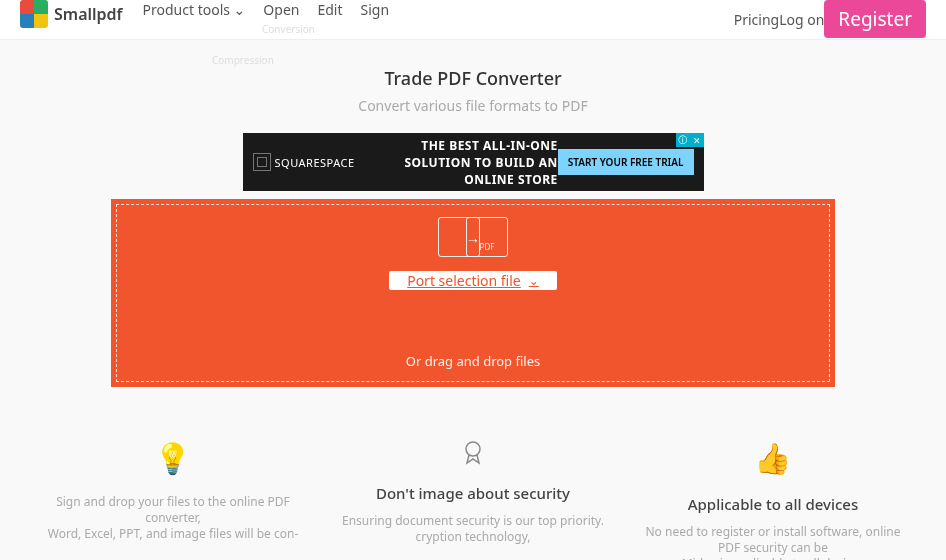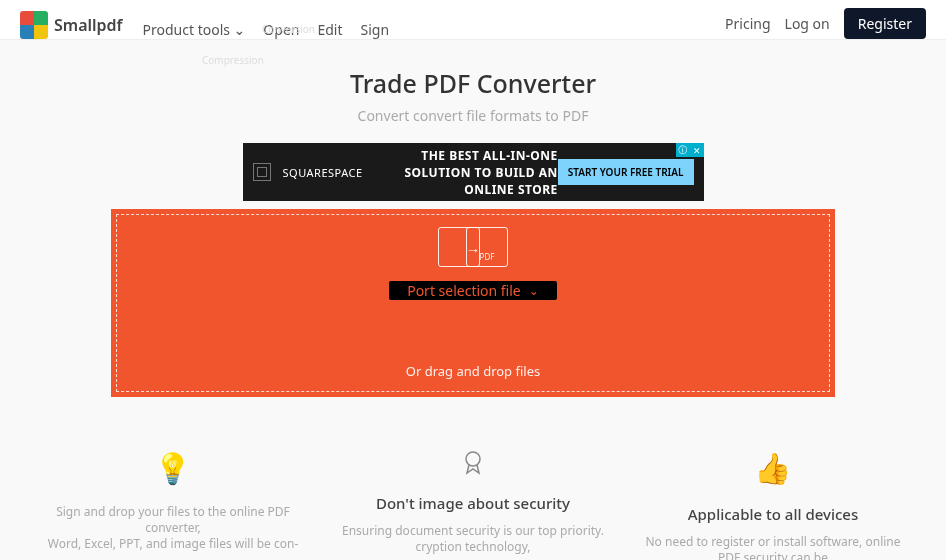--- a/index.html
+++ b/index.html
@@ -1,60 +1,60 @@
 <!DOCTYPE html>
 <html><head>
 <meta charset="utf-8">
 <style>
 * { margin: 0; padding: 0; box-sizing: border-box; font-family: system-ui, -apple-system, Helvetica, Arial, sans-serif; }
 body { width: 946px; height: 560px; background: #f9f9f9; overflow: hidden; }
 
 
-.header { display: flex; align-items: flex-end; height: 40px; background: #fff; border-bottom: 1px solid #eee; padding: 0 20px; }
+.header { display: flex; align-items: flex-start; height: 40px; background: #fff; border-bottom: 1px solid #eee; padding: 0 20px; }
 .logo { display: flex; align-items: center; margin-right: 20px; }
 .logo-sq { width: 28px; height: 28px; margin-right: 6px; display: grid; grid-template-columns: 1fr 1fr; grid-template-rows: 1fr 1fr; border-radius: 3px; overflow: hidden; }
 .logo-sq span:nth-child(1){ background:#e74c3c;}
 .logo-sq span:nth-child(2){ background:#27ae60;}
 .logo-sq span:nth-child(3){ background:#2980b9;}
 .logo-sq span:nth-child(4){ background:#f1c40f;}
 .logo-text { font-weight: 600; font-size: 16px; color:#444; }
 .nav-left { display: flex; gap: 18px; align-items: center; }
 .nav-item { font-size: 14px; color:#555; cursor:pointer; }
 .nav-item.tools::after { content:" ⌄"; }
-.nav-right { margin-left: auto; display:flex; gap:14px; align-items:center;margin-top:8px; }
-.register { background:#0f172a; color:#fff; padding:6px 14px; border-radius:4px; font-size:14px; cursor:pointer; }
+.nav-right { margin-left: auto; display:flex; align-items:center; }
+.register { background:#ec4899; color:#fff; padding:6px 14px; border-radius:4px; font-size:19px; cursor:pointer; }
 
 
-.wm1 { position:absolute; left:202px; top:53px; font-size:10px; color:#ddd; }
+.wm1 { position:absolute; left:212px; top:53px; font-size:10px; color:#ddd; }
 .wm2 { position:absolute; left:262px; top:22px; font-size:10px; color:#ddd; }
 
 
 .hero { text-align:center; padding-top: 26px; }
-.hero h1 { font-size:25px; font-weight:500; color:#333; margin-bottom:6px; }
+.hero h1 { font-size:18px; font-weight:500; color:#333; margin-bottom:6px; }
 .hero p { font-size:14px; color:#aaa; }
 
 
 .ad { width:461px; height:58px; margin:18px auto 6px; background:#1a1a1a; display:flex; align-items:center; padding:0 10px; position:relative; }
 .ad-choice { position:absolute; top:0; right:0; width:28px; height:14px; background:#00aecd; display:flex; align-items:center; justify-content:space-around; font-size:9px; color:#fff; }
-.ad-sq { display:flex; align-items:center; gap:12px; color:#fff; font-size:11px; letter-spacing:0.5px;}
+.ad-sq { display:flex; align-items:center; gap:4px; color:#fff; font-size:11px; letter-spacing:0.5px;}
 .ad-sq-logo { width:18px; height:18px; border:1px solid rgba(255,255,255,.4); position:relative;}
 .ad-sq-logo::after{content:"";position:absolute;inset:3px;border:1px solid rgba(255,255,255,.4);}
 .ad-mid { flex:1; text-align:right; color:#fff; font-size:12px; font-weight:700; letter-spacing:.5px;}
 .ad-btn { background:#7dd3fc; color:#000; font-size:10px; font-weight:600; padding:6px 10px;}
 
 
 .drop-wrap { width:724px; margin:8px auto 0; padding:5px; background:#f0552d; }
 .drop-inner { border:1px dashed rgba(255,255,255,.8); height:178px; display:flex; flex-direction:column; align-items:center; justify-content:center; gap:14px;}
 .file-icons { position:relative; width:70px; height:40px; }
 .fpg { position:absolute; width:42px; height:40px; border:1px solid rgba(255,255,255,.9); border-radius:3px; display:flex; align-items:flex-end; justify-content:center; padding-bottom:4px; font-size:4px; color:rgba(255,255,255,.9);}
 .fpg.a{left:0;}
 .fpg.b{right:0;}
 .fpg.b::after{content:"PDF"; font-size:8px; position:absolute; }
 .arr { position:absolute; left:50%; top:50%; transform:translate(-50%,-50%); color:#fff; font-size:14px;}
-.select-btn { background:#000000; color:#f0552d; padding:0 18px; border-radius:2px; font-size:14px; cursor:pointer; display:flex; align-items:center; gap:8px;}
+.select-btn { background:#ffffff; color:#f0552d; padding:0 18px; border-radius:2px; font-size:14px; cursor:pointer; display:flex; align-items:center; gap:8px;text-decoration:underline;}
 .select-btn::after{content:"⌄"; font-size:12px;}
 .ordrag { color:#fff; font-size:13px; opacity:.9;margin-top:48px; }
 
 
 .features { display:flex; padding: 50px 0 0 0; justify-content:center; }
 .feature { flex:1; max-width:300px; padding:0 18px; text-align:center; }
 .feature svg, .feature .ic { display:block; margin:0 auto 16px; color:#888; font-size:30px;}
 .feature h3 { font-size:15px; font-weight:500; color:#444; margin-bottom:10px;}
 .feature.right { text-align:center; }
 .feature .row { font-size:12px; color:#aaa; line-height:16px; display:block;}
@@ -84,21 +84,21 @@
     <div class="nav-item">Log on</div>
     <div class="register">Register</div>
   </div>
 </div>
 
 <div class="wm1">Compression</div>
 <div class="wm2">Conversion</div>
 
 <div class="hero">
   <h1>Trade PDF Converter</h1>
-  <p>Convert convert file formats to PDF</p>
+  <p>Convert various file formats to PDF</p>
 </div>
 
 <div class="ad">
   <div class="ad-choice"><span>ⓘ</span>✕</div>
   <div class="ad-sq">
       <div class="ad-sq-logo"></div>
       <span>SQUARESPACE</span>
     </div>
   <div class="ad-mid">THE BEST ALL-IN-ONE SOLUTION TO BUILD AN ONLINE STORE</div>
   <div class="ad-btn">START YOUR FREE TRIAL</div>

